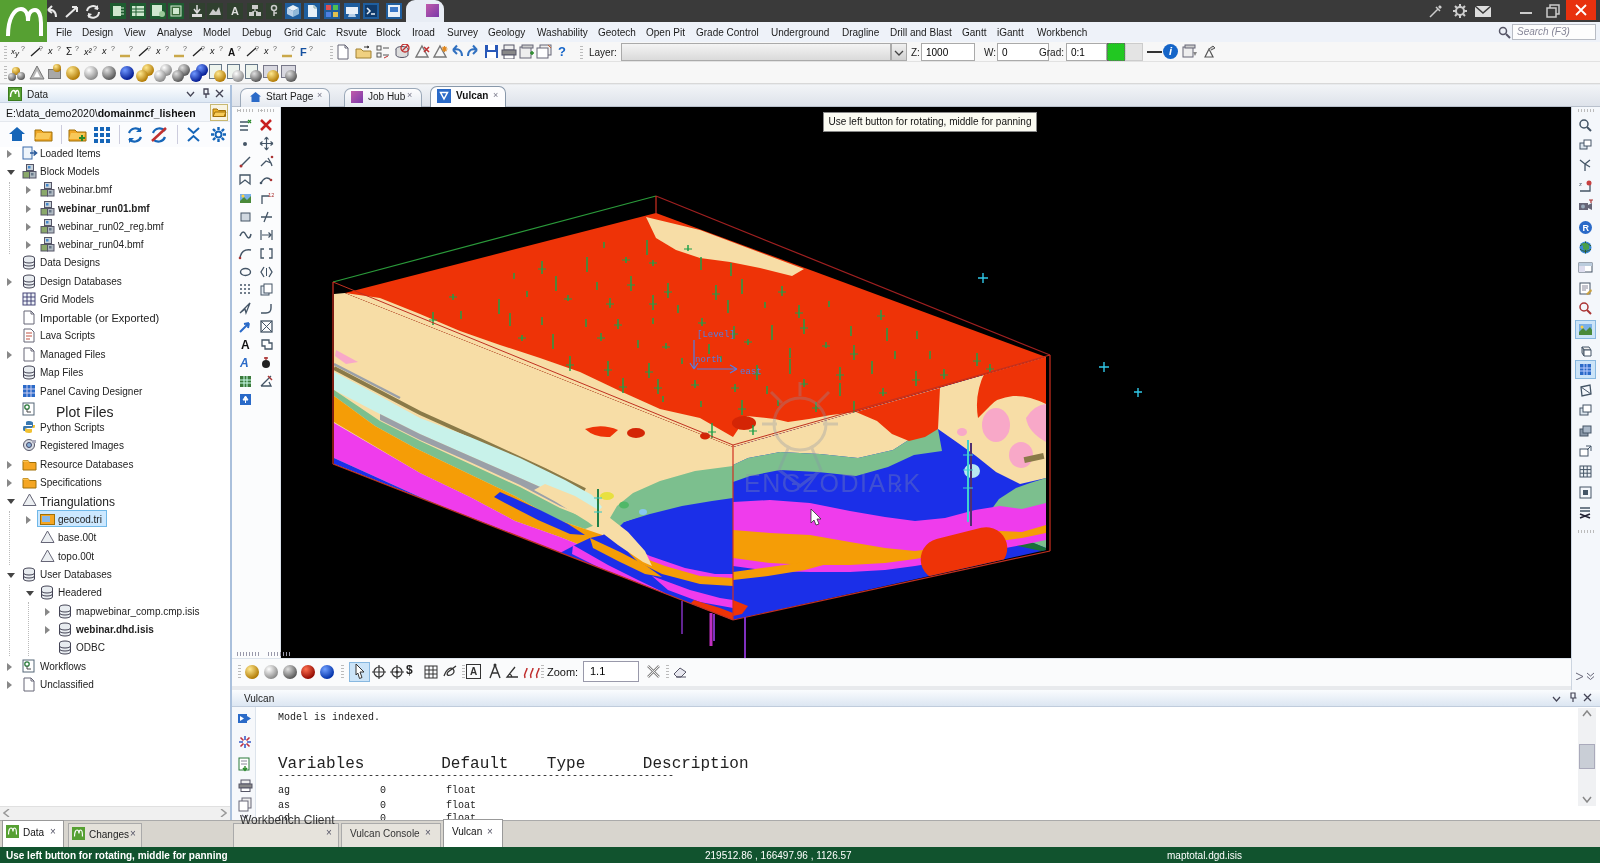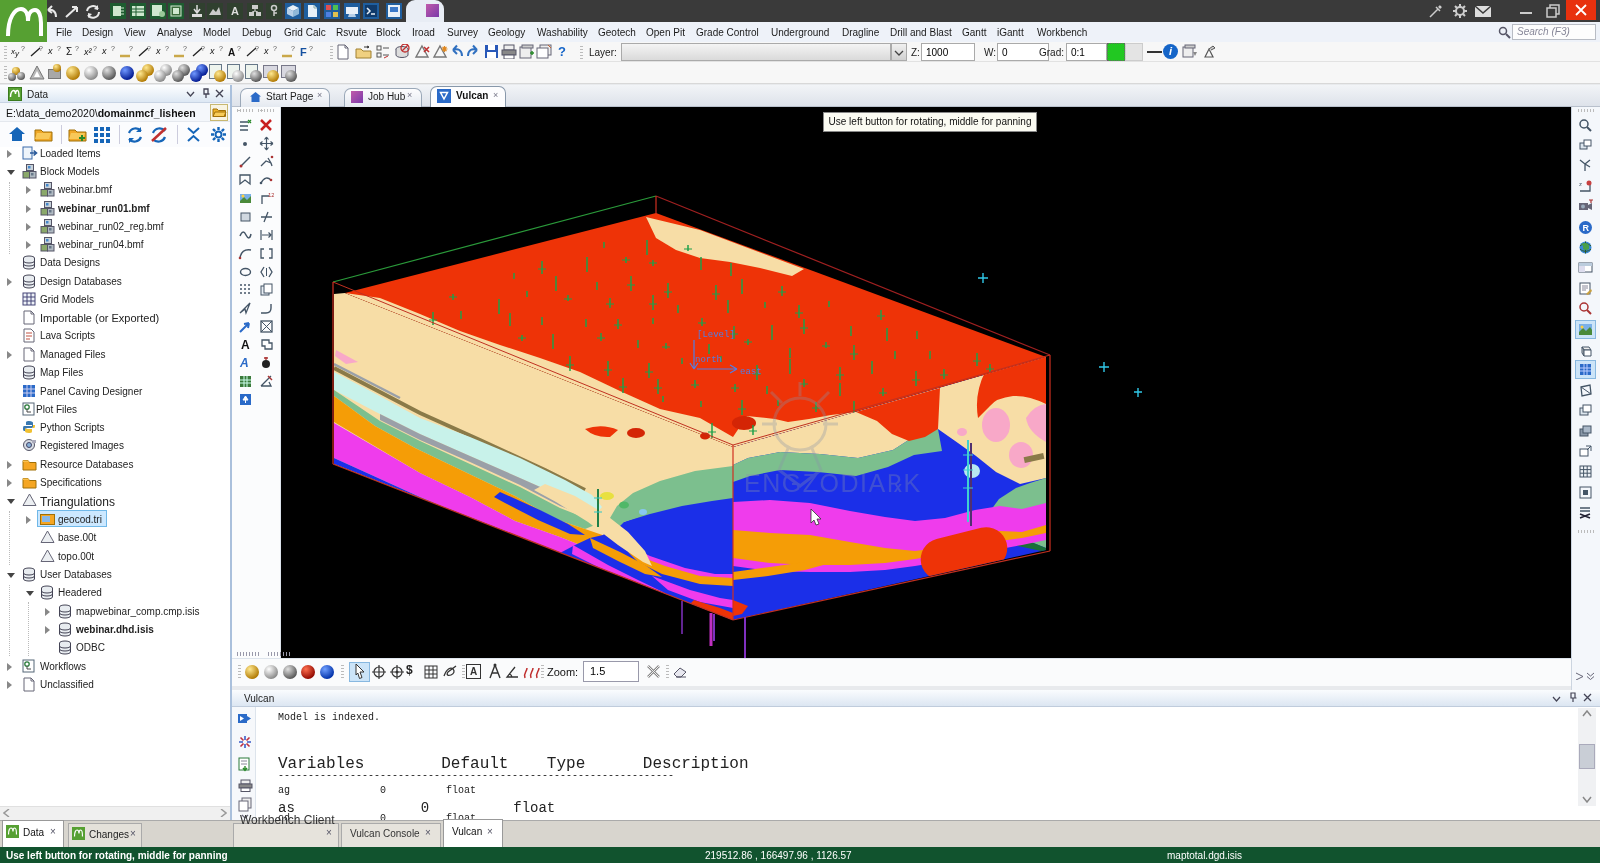--- a/index.html
+++ b/index.html
@@ -507,21 +507,21 @@
 <svg class="abs" style="left:22px;top:384px;" width="14" height="14" viewBox="0 0 14 14">
     <rect x="1" y="1" width="12" height="12" fill="#2a6ac8"></rect>
     <path d="M1 5 H13 M1 9 H13 M5 1 V13 M9 1 V13" stroke="#cce"></path>
   </svg>
 <div class="abs" style="left:40px;top:386px;font-size:10px;font-weight:normal;color:#222;white-space:nowrap;">Panel Caving Designer</div>
 <svg class="abs" style="left:22px;top:402px;" width="13" height="14" viewBox="0 0 13 14">
     <rect x="1" y="1" width="11" height="12" fill="#fff" stroke="#567"></rect>
     <circle cx="5" cy="5" r="2.2" fill="none" stroke="#2a7a3a" stroke-width="1.3"></circle>
     <path d="M5 7 L5 10 L9 10" fill="none" stroke="#444"></path>
   </svg>
-<div class="abs" style="left:36px;top:404px;font-size:10px;font-weight:normal;color:#222;white-space:nowrap;">Plot Files</div>
+<div class="abs" style="left:56px;top:404px;font-size:14px;font-weight:normal;color:#222;white-space:nowrap;">Plot Files</div>
 <svg class="abs" style="left:22px;top:420px;" width="14" height="14" viewBox="0 0 14 14">
     <path d="M7 1 C4 1 4 2 4 3 L4 5 L10 5 L10 6 L2 6 C1 6 1 8 1 9 C1 11 2 11 3 11 L4 11 L4 9 C4 8 5 8 7 8 L10 8 C11 8 11 7 11 5 L11 3 C11 2 10 1 7 1 Z" fill="#3a78b0"></path>
     <path d="M7 13 C10 13 10 12 10 11 L10 9 L4 9 L4 8 L12 8 C13 8 13 6 13 5 L11 5 L11 7 C11 8 9 8 7 8 L4 8 C3 8 3 9 3 11 C3 12 4 13 7 13 Z" fill="#f0c030"></path>
   </svg>
 <div class="abs" style="left:40px;top:422px;font-size:10px;font-weight:normal;color:#222;white-space:nowrap;">Python Scripts</div>
 <svg class="abs" style="left:22px;top:438px;" width="15" height="14" viewBox="0 0 15 14">
     <circle cx="7" cy="7" r="5.5" fill="#d8dde4" stroke="#556"></circle>
     <circle cx="7" cy="7" r="2.5" fill="#88b0d8" stroke="#446"></circle>
     <rect x="10" y="2" width="4" height="3" fill="#aab"></rect>
   </svg>
@@ -905,21 +905,21 @@
     <circle cx="8" cy="2" r="1.5" fill="#333"></circle>
   </svg>
 <svg class="abs" style="left:505px;top:664px;" width="16" height="16" viewBox="0 0 16 16">
     <path d="M13 13 H2 L10 3 M4.5 10 A4 4 0 0 1 7 13" fill="none" stroke="#333" stroke-width="1.3"></path>
   </svg>
 <svg class="abs" style="left:522px;top:663px;" width="20" height="17" viewBox="0 0 20 17">
     <path d="M3 15 C1 10 5 9 5 5 M9 15 C7 10 11 9 11 5 M15 15 C13 10 17 9 17 5" stroke="#c03030" stroke-width="1.5" fill="none"></path>
   </svg>
 <div class="abs" style="left:541px;top:665px;width:3px;height:14px;background:repeating-linear-gradient(#bbb 0 1px,transparent 1px 3px);"></div>
 <div class="abs" style="left:547px;top:666px;font-size:11px;color:#111;">Zoom:</div>
-<div class="abs" style="left:583px;top:661px;width:56px;height:21px;background:#fff;border:1px solid #99a;font-size:11px;padding:3px 6px;">1.5</div>
+<div class="abs" style="left:583px;top:661px;width:56px;height:21px;background:#fff;border:1px solid #99a;font-size:11px;padding:3px 6px;">1.1</div>
 <svg class="abs" style="left:645px;top:663px;" width="17" height="17" viewBox="0 0 17 17">
     <path d="M3 3 L14 14 M14 3 L3 14" stroke="#888" stroke-width="2.5"></path>
     <path d="M3 3 L14 14 M14 3 L3 14" stroke="#eee" stroke-width="1"></path>
   </svg>
 <div class="abs" style="left:666px;top:665px;width:3px;height:14px;background:repeating-linear-gradient(#bbb 0 1px,transparent 1px 3px);"></div>
 <svg class="abs" style="left:672px;top:664px;" width="18" height="16" viewBox="0 0 18 16">
     <path d="M2 10 L8 4 L14 8 L9 13 L5 13 Z" fill="#e8e8f0" stroke="#556"></path>
     <path d="M4 13 h10" stroke="#556"></path>
   </svg>
 <svg class="abs" style="left:281px;top:107px;" width="1290" height="551" viewBox="281 107 1290 551">
@@ -1201,21 +1201,21 @@
     <rect x="4" y="1" width="9" height="10" fill="#eee" stroke="#667"></rect>
     <rect x="1" y="4" width="9" height="10" fill="#fff" stroke="#667"></rect>
   </svg>
 <svg class="abs" style="left:241px;top:814px;" width="8" height="5" viewBox="0 0 8 5">
     <path d="M1 1 L4 4 L7 1" fill="none" stroke="#667" stroke-width="1.2"></path>
   </svg>
 <div class="abs" style="left:278px;top:712px;font-family:'Liberation Mono',monospace;font-size:10px;color:#222;white-space:pre;">Model is indexed.</div>
 <div class="abs" style="left:278px;top:755px;font-family:'Liberation Mono',monospace;font-size:16px;color:#222;white-space:pre;">Variables        Default    Type      Description</div>
 <div class="abs" style="left:278px;top:770px;font-family:'Liberation Mono',monospace;font-size:10px;color:#222;white-space:pre;">------------------------------------------------------------------</div>
 <div class="abs" style="left:278px;top:785px;font-family:'Liberation Mono',monospace;font-size:10px;color:#222;white-space:pre;">ag               0          float</div>
-<div class="abs" style="left:278px;top:800px;font-family:'Liberation Mono',monospace;font-size:14px;color:#222;white-space:pre;">as               0          float</div>
+<div class="abs" style="left:278px;top:800px;font-family:'Liberation Mono',monospace;font-size:10px;color:#222;white-space:pre;">as               0          float</div>
 <div class="abs" style="left:278px;top:813px;height:7px;overflow:hidden;font-family:'Liberation Mono',monospace;font-size:10px;color:#222;white-space:pre;">cd               0          float</div>
 <div class="abs" style="left:1578px;top:708px;width:18px;height:98px;background:#f0f1f3;"></div>
 <svg class="abs" style="left:1582px;top:710px;" width="10" height="7" viewBox="0 0 10 7">
     <path d="M1 6 L5 1 L9 6" fill="none" stroke="#888" stroke-width="1.5"></path>
   </svg>
 <div class="abs" style="left:1579px;top:744px;width:16px;height:25px;background:#c9ced6;border:1px solid #aab;"></div>
 <svg class="abs" style="left:1582px;top:796px;" width="10" height="7" viewBox="0 0 10 7">
     <path d="M1 1 L5 6 L9 1" fill="none" stroke="#888" stroke-width="1.5"></path>
   </svg>
 <div class="abs" style="left:232px;top:820px;width:1368px;height:27px;background:#d8d5ce;border-top:1px solid #aaa;"></div>

